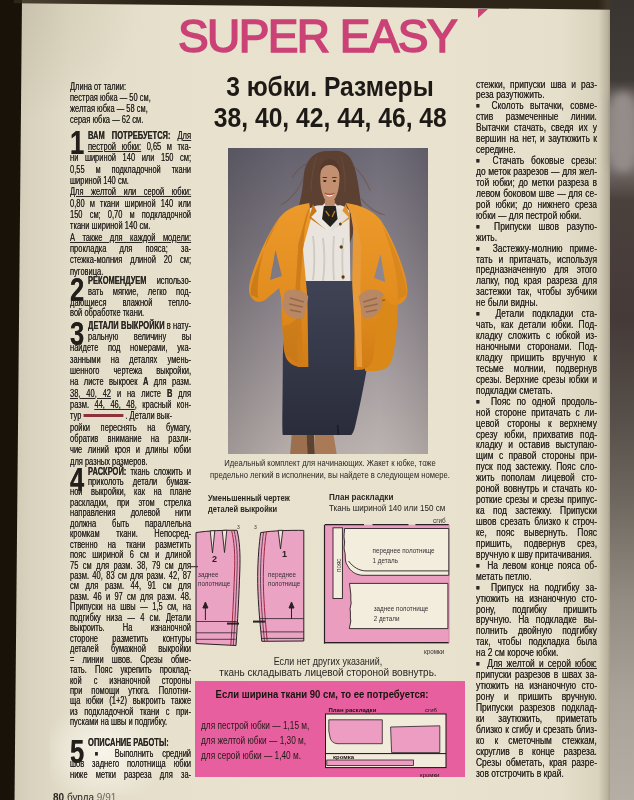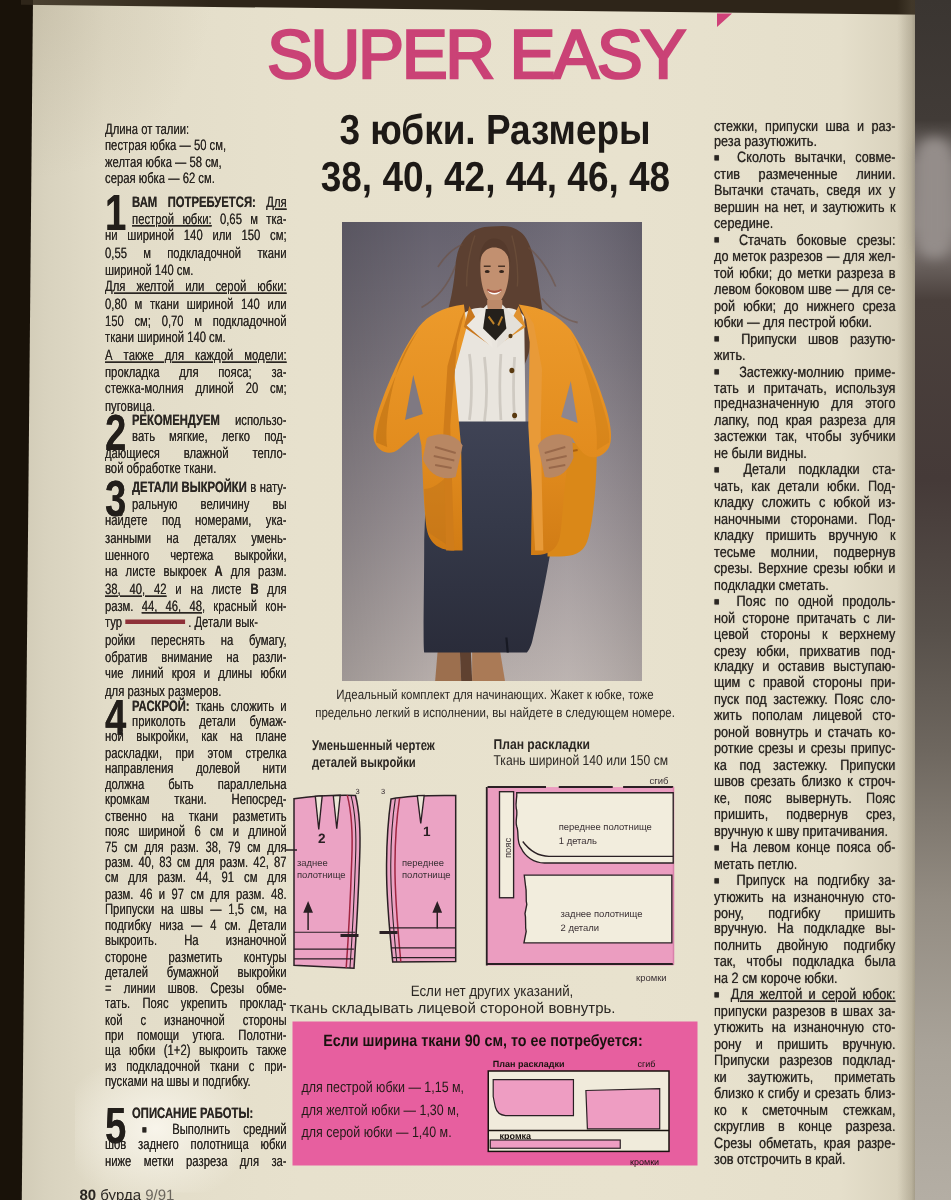--- a/index.html
+++ b/index.html
@@ -198,21 +198,21 @@
 
 <path d="M159.5,68.4 L257.9,68.4 L257.9,113.6 L159.3,113.6 L160.8,106 C159.8,102 161,98 160,94 L161.2,88 C160.2,84 161.4,80 160.4,76 Z" fill="#f2eddd" stroke="#2a2024" stroke-width="0.9"></path>
 <text x="183.7" y="96" font-size="6.3" fill="#3a3034">заднее полотнище</text>
 <text x="183.7" y="105.5" font-size="6.3" fill="#3a3034">2 детали</text>
 <text x="243" y="7.5" font-size="6.3" fill="#3a3034">сгиб</text>
 <text x="234" y="139" font-size="6.3" fill="#3a3034">кромки</text>
 </g>
 </svg>
 
 <div class="abs" style="left:193px;top:656px;width:270px;text-align:center;font-size:10px;color:#2a2622;transform:scaleX(0.89);transform-origin:50% 0;white-space:nowrap;">Если нет других указаний,</div>
-<div class="abs" style="left:193px;top:667px;width:270px;font-size:10px;color:#2a2622;transform:scaleX(1.0);transform-origin:50% 0;white-space:nowrap;">ткань складывать лицевой стороной вовнутрь.</div>
+<div class="abs" style="left:193px;top:667px;width:270px;text-align:center;font-size:10px;color:#2a2622;transform:scaleX(1.0);transform-origin:50% 0;white-space:nowrap;">ткань складывать лицевой стороной вовнутрь.</div>
 
 <div class="abs" style="left:195px;top:681px;width:270px;height:96px;background:#e75f9f;">
 
 <div class="abs" style="left:0;top:7px;width:254px;text-align:center;font-weight:bold;font-size:11px;color:#18120e;transform:scaleX(0.865);transform-origin:50% 0;white-space:nowrap;">Если ширина ткани 90 см, то ее потребуется:</div>
 
 <div class="abs" style="left:6px;top:38px;font-size:10px;line-height:14.9px;color:#211a16;transform:scaleX(0.83);transform-origin:0 0;white-space:nowrap;">для пестрой юбки — 1,15 м,<br>для желтой юбки — 1,30 м,<br>для серой юбки — 1,40 м.</div>
 
 <svg class="abs" style="left:128px;top:24px;" width="125" height="73" viewBox="0 0 125 73">
 
 <text x="5.5" y="6.5" font-size="6" font-weight="bold" fill="#18120e" font-family="Liberation Sans, sans-serif">План раскладки</text>

